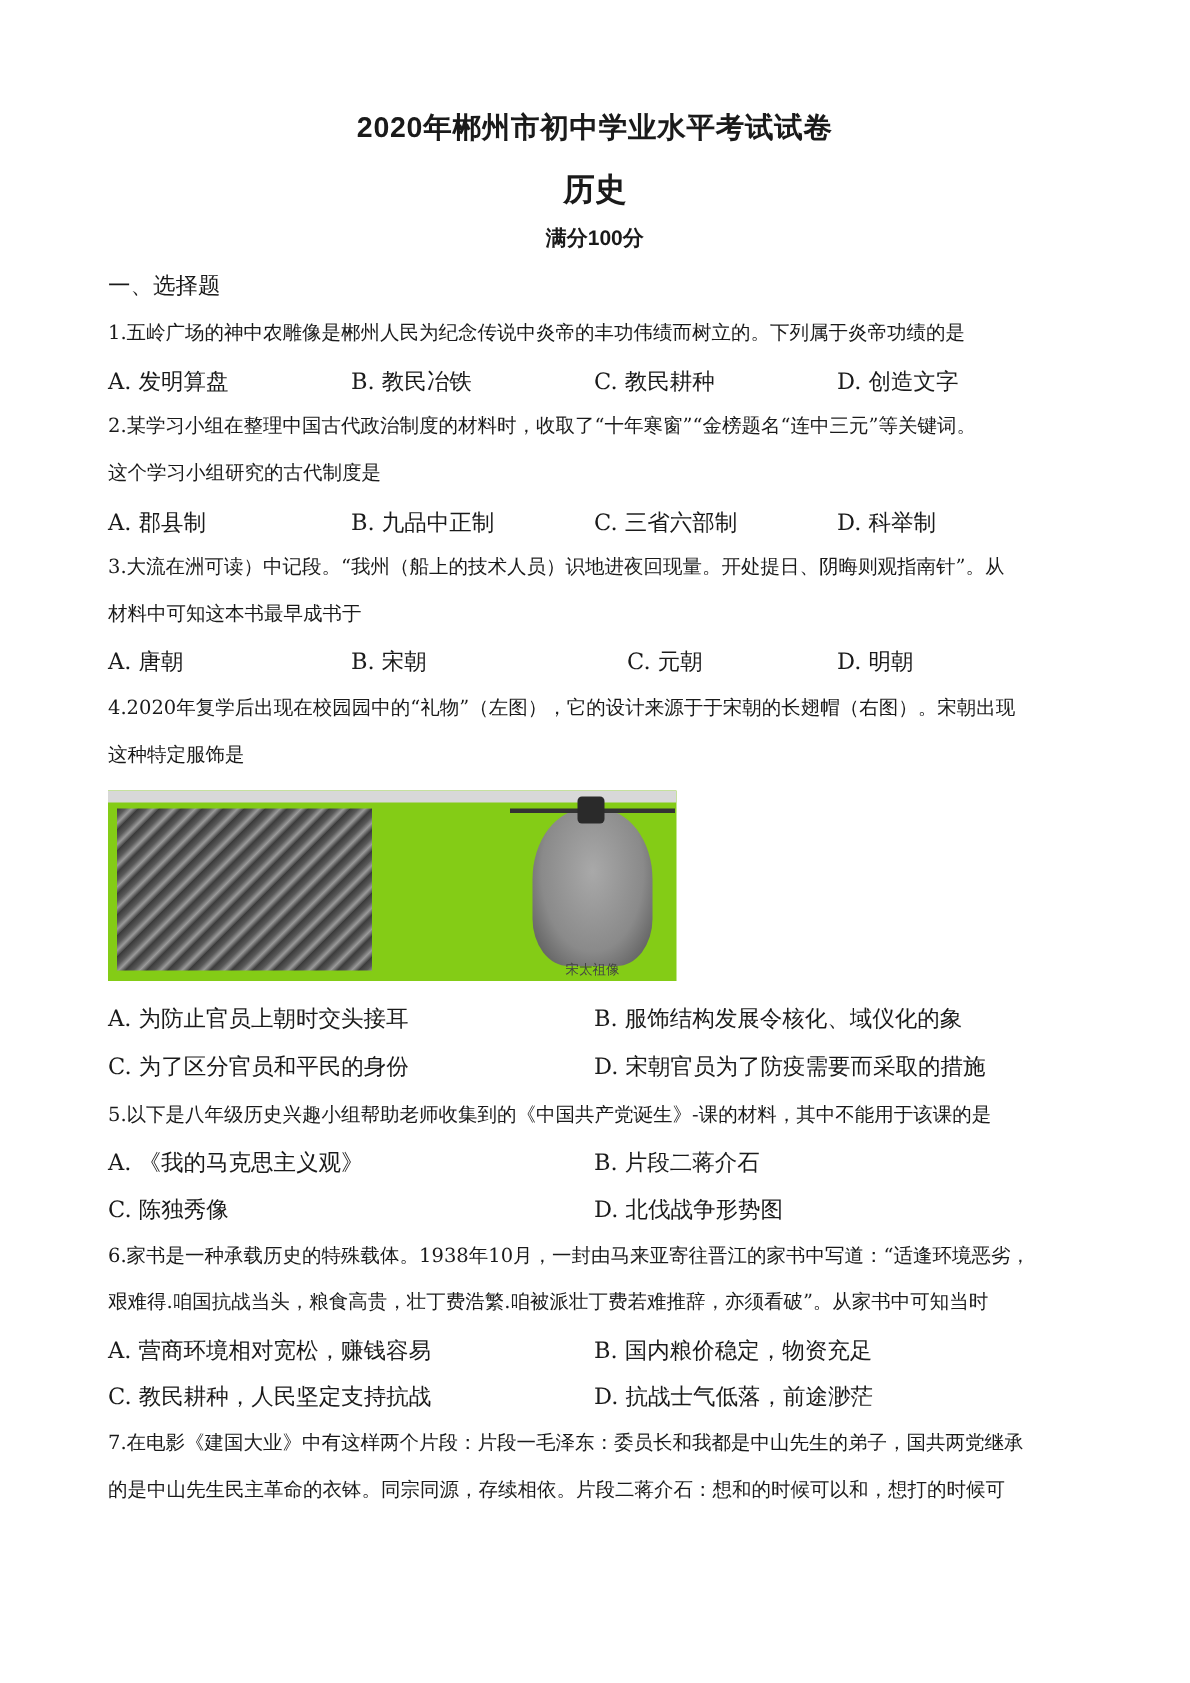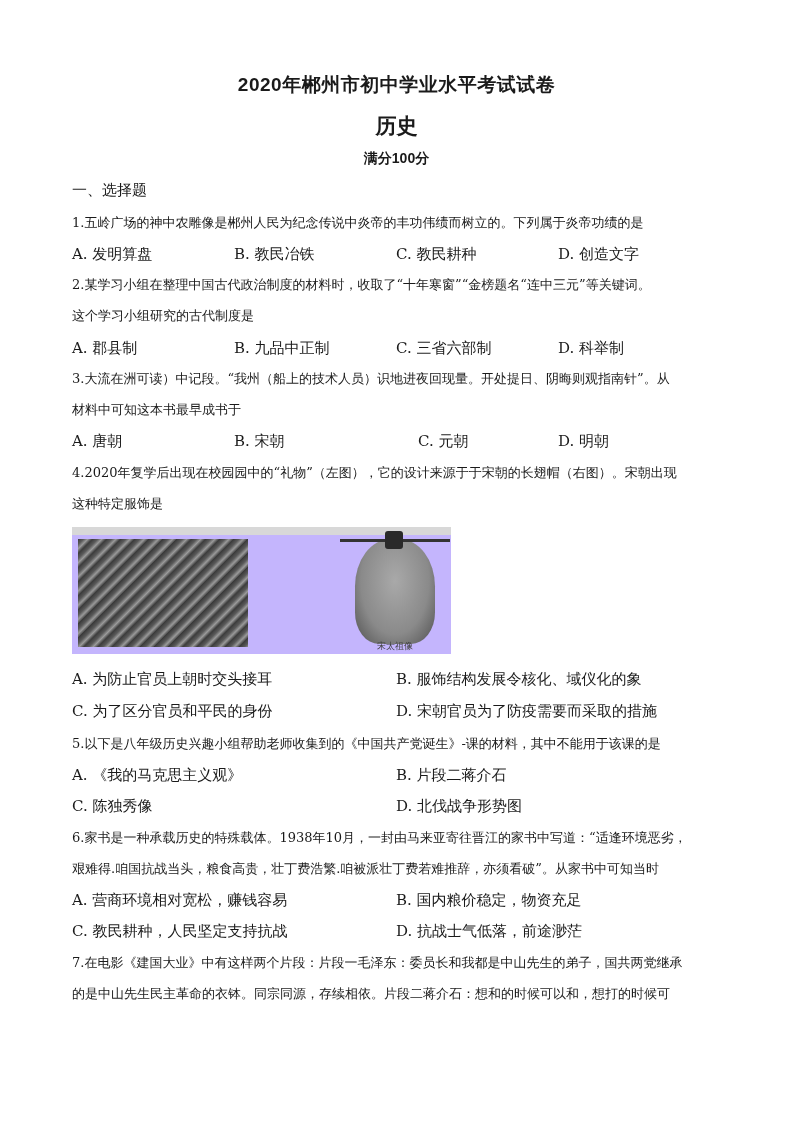--- a/index.html
+++ b/index.html
@@ -19,21 +19,21 @@
     font-family: "DejaVu Sans", sans-serif; font-weight: normal; font-size: 15px;
   }
   .line {
     position: absolute; left: 72px; font-size: 13px; white-space: nowrap; line-height: 18px;
   }
   .opt {
     position: absolute; font-size: 15px; white-space: nowrap; line-height: 18px;
   }
   .figure {
     position: absolute; left: 72px; top: 527px; width: 379px; height: 127px;
-    background: #c4b5fd; overflow: hidden;
+    background: #84cc16; overflow: hidden;
   }
   .fig-left {
     position: absolute; left: 6px; top: 12px; width: 170px; height: 108px;
     background: repeating-linear-gradient(135deg, #3a3a3a 0px, #5a5a5a 4px, #9a9a9a 7px, #444 10px);
   }
   .fig-top-strip {
     position: absolute; left: 0; top: 0; width: 379px; height: 8px; background: #d8d8d8;
   }
   .fig-right-figure {
     position: absolute; left: 283px; top: 12px; width: 80px; height: 105px;

